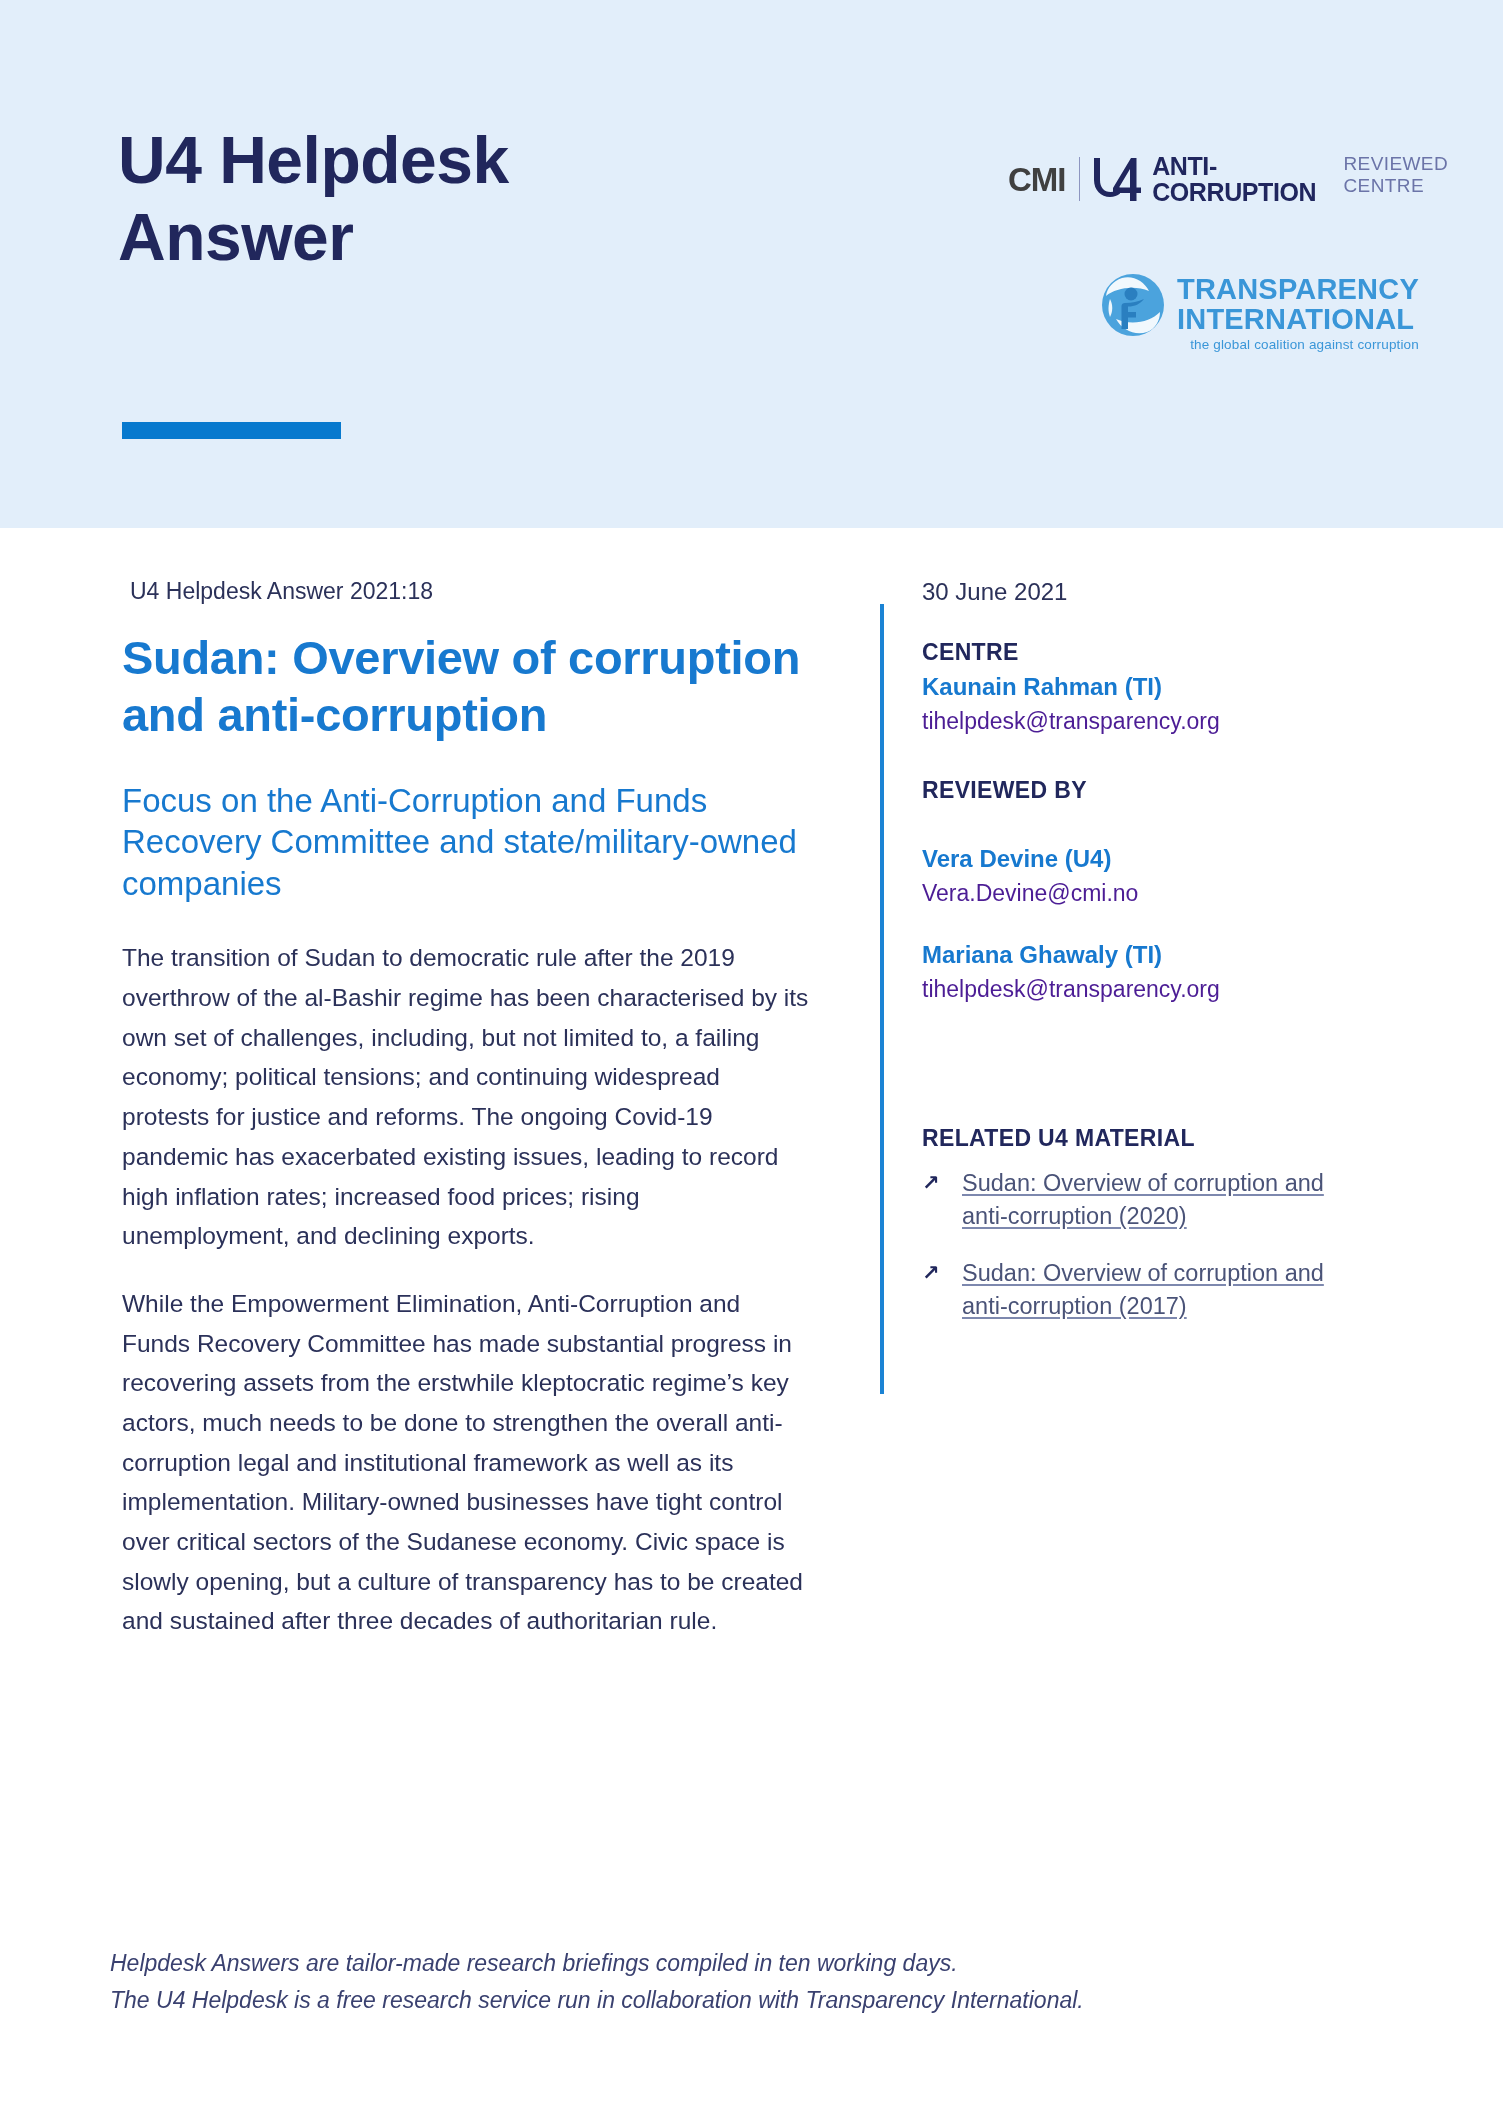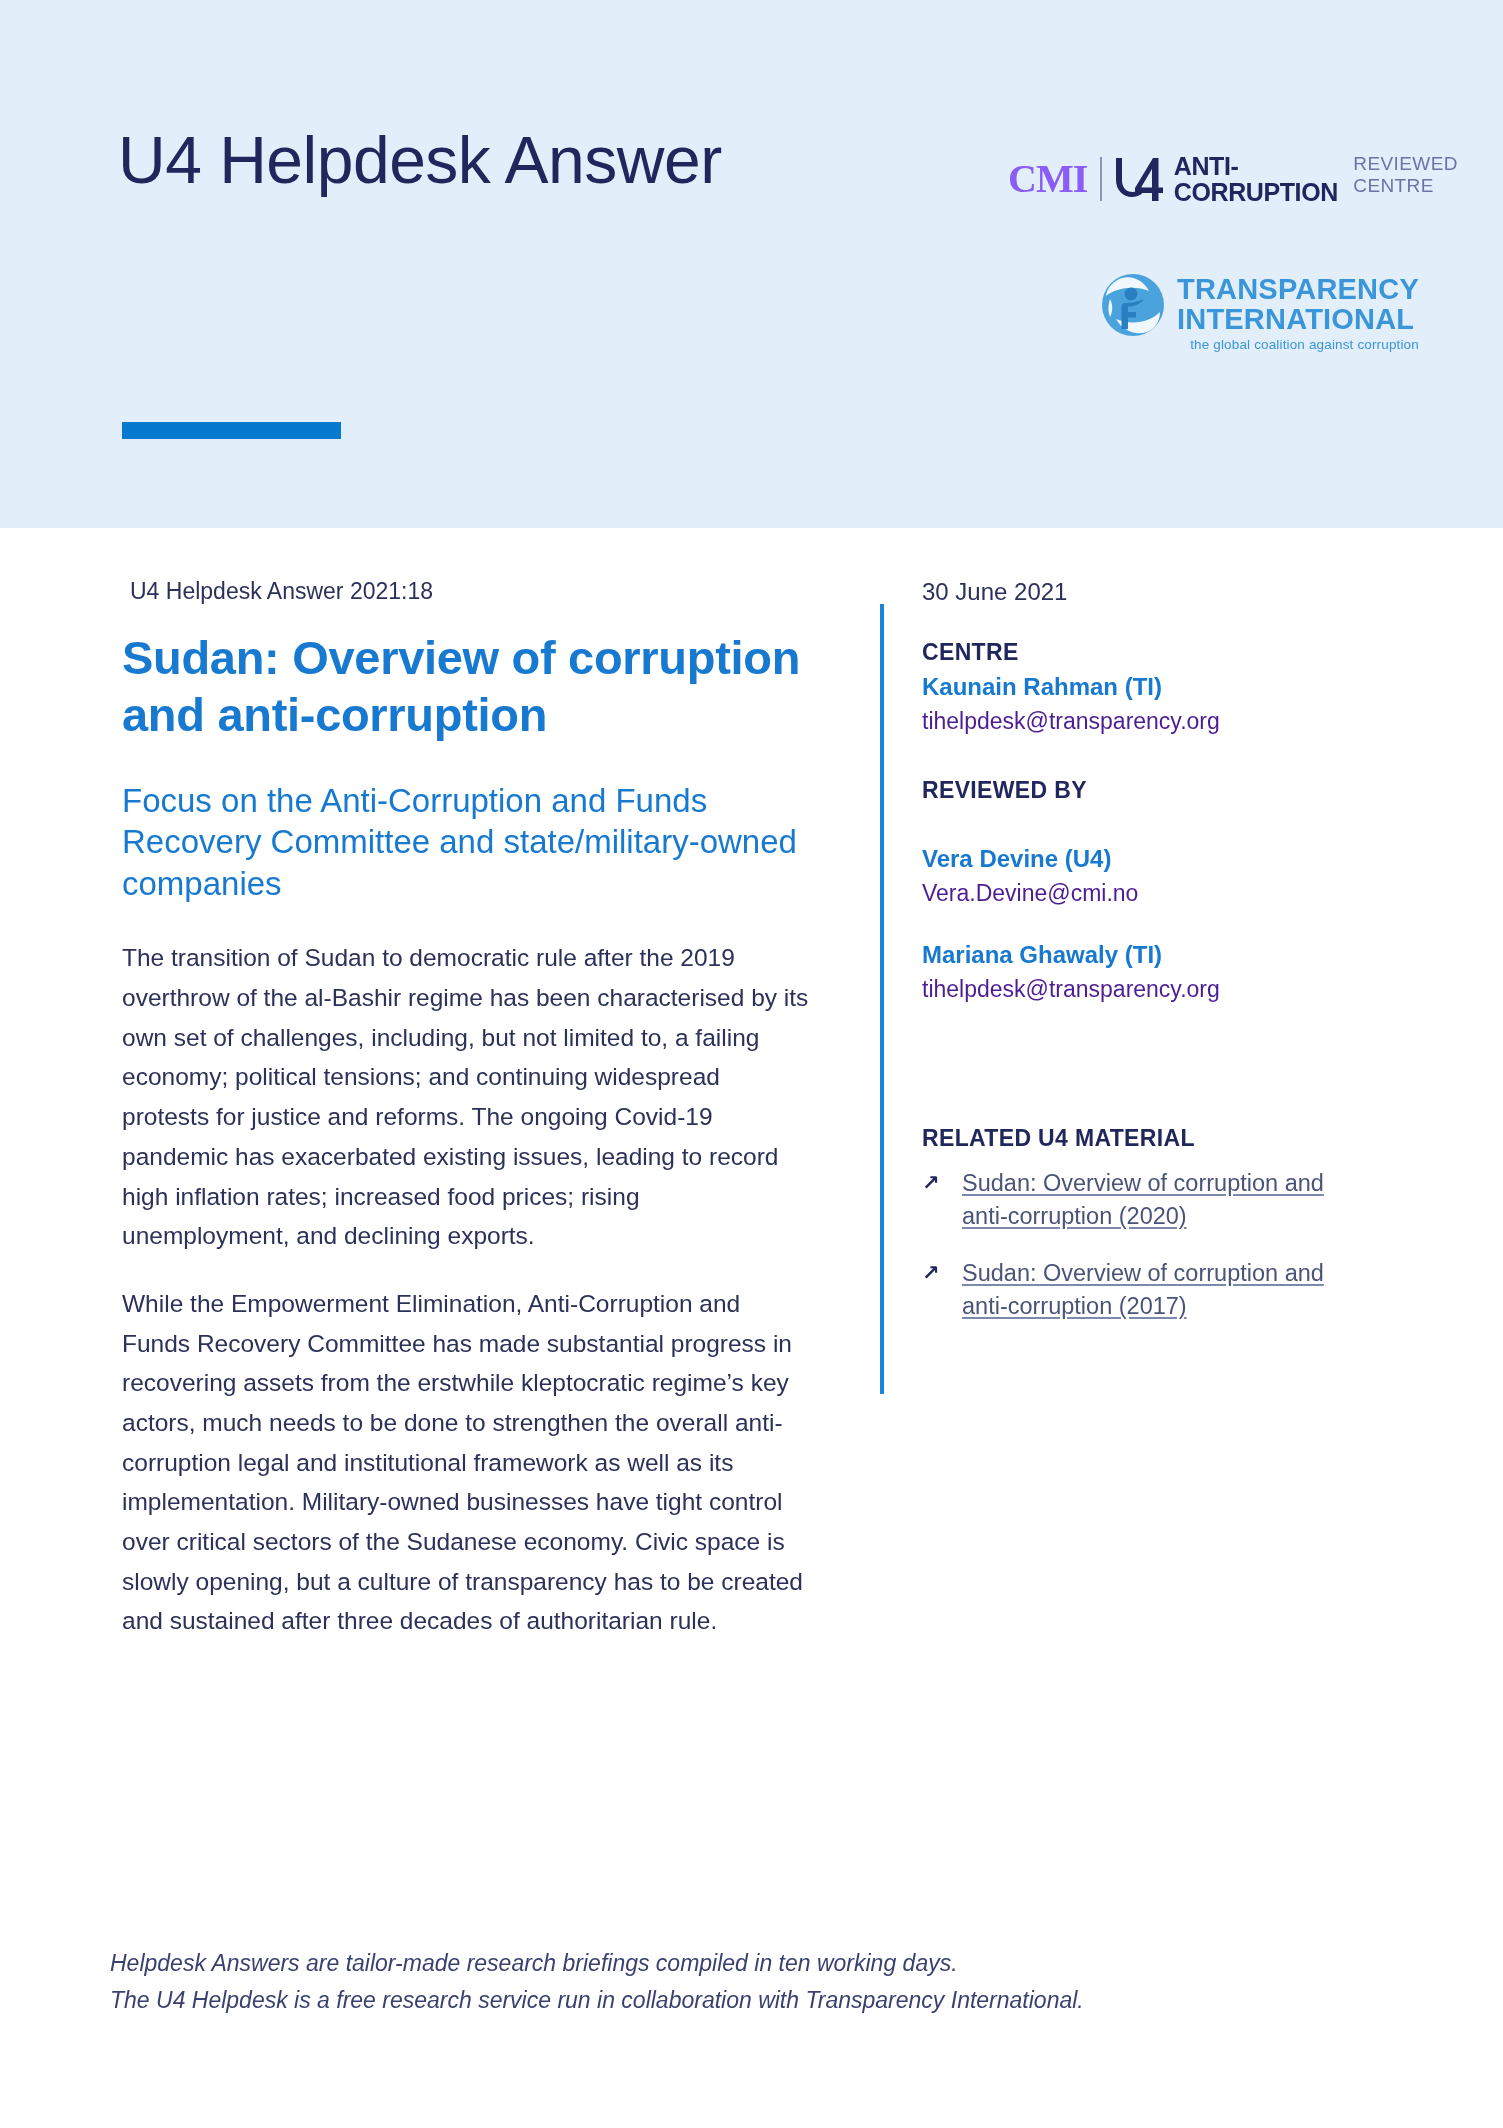--- a/index.html
+++ b/index.html
@@ -23,21 +23,21 @@
     height: 528px;
     background: #e2eefa;
   }
   .header-title {
     position: absolute;
     left: 118px;
     top: 122px;
     width: 640px;
     font-size: 66px;
     line-height: 1.17;
-    font-weight: 400;
+    font-weight: 700;
     color: #21275c;
     letter-spacing: -0.5px;
   }
   .header-rule {
     position: absolute;
     left: 122px;
     top: 422px;
     width: 219px;
     height: 17px;
     background: #0779ce;
@@ -46,26 +46,26 @@
   
   .cmi-logo {
     position: absolute;
     left: 1008px;
     top: 153px;
     display: flex;
     align-items: center;
     gap: 0;
   }
   .cmi-word {
-    font-size: 40px;
-    font-weight: 700;
-    color: #8b5cf6;
+    font-size: 33px;
+    font-weight: 700;
+    color: #404040;
     letter-spacing: -1px;
     line-height: 1;
-    font-family: Liberation Serif, serif;
+    font-family: Liberation Sans, sans-serif;
   }
   .cmi-sep {
     width: 2px;
     height: 44px;
     background: #8d95c0;
     margin: 0 11px 0 13px;
   }
   .u4-mark {
     position: relative;
     width: 52px;

